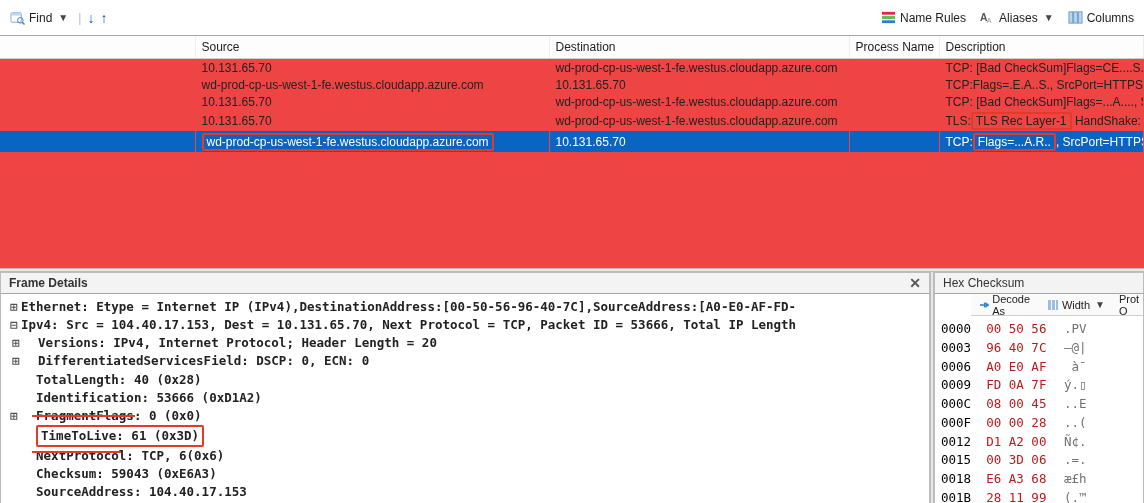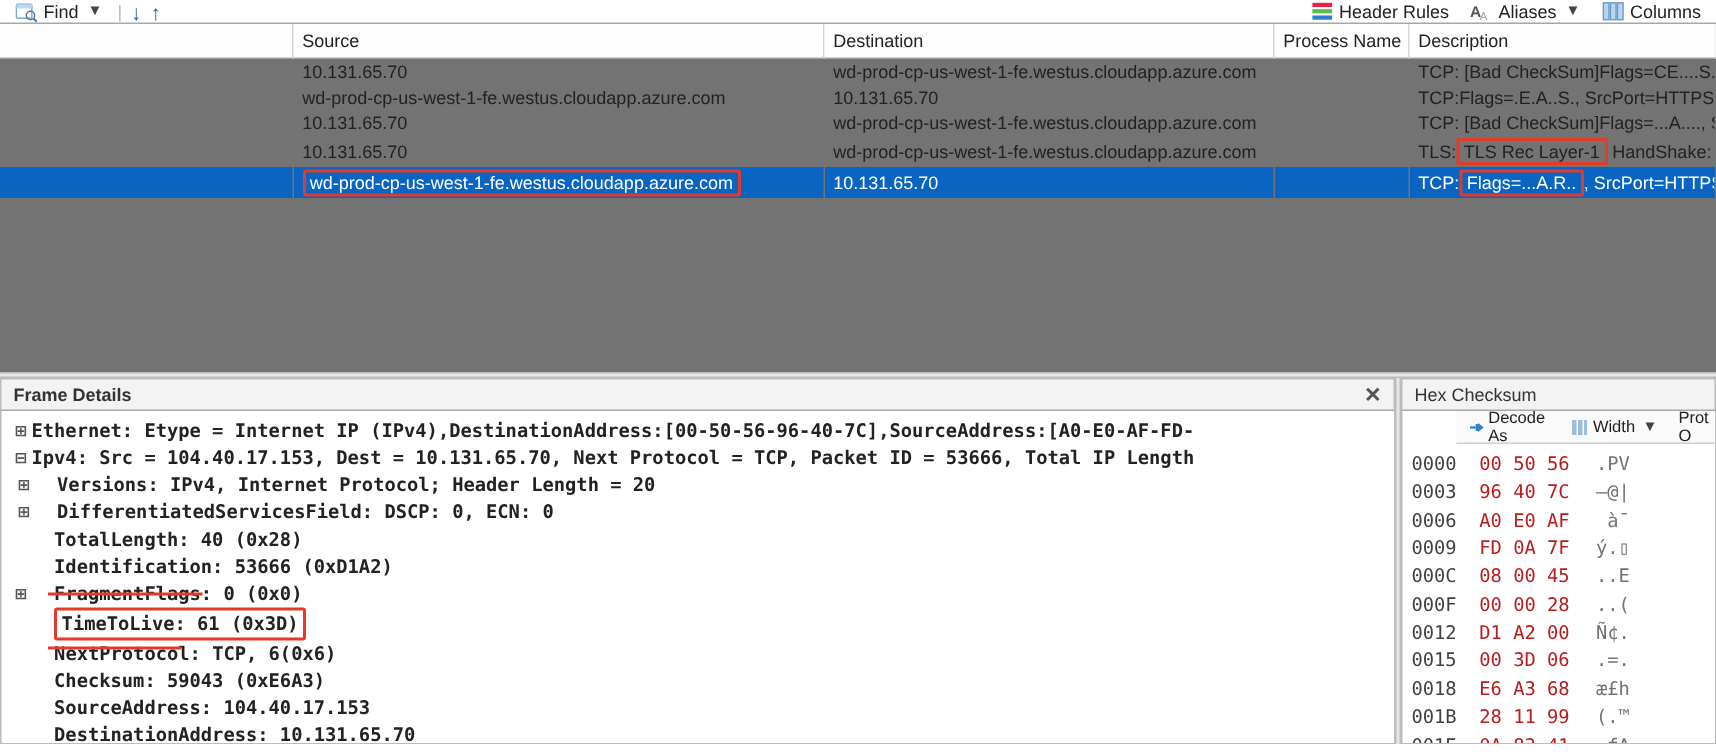--- a/index.html
+++ b/index.html
@@ -1,42 +1,42 @@
 <!DOCTYPE html>
 <html><head>
 <meta charset="utf-8">
 <style>
   html,body{margin:0;padding:0;font-family:"Segoe UI",Tahoma,Arial,sans-serif;font-size:12px;color:#222;background:#fff;}
   *{box-sizing:border-box;}
-  .top-toolbar{display:flex;align-items:center;gap:6px;border-bottom:1px solid #a7a7a7;padding:3px 6px;height:16px;}
+  .top-toolbar{display:flex;align-items:center;gap:6px;border-bottom:1px solid #a7a7a7;padding:3px 6px;height:36px;}
   .top-toolbar .spacer{flex:1;}
   .tb-btn{display:flex;align-items:center;gap:4px;padding:0 4px;cursor:pointer;}
   .ico{width:15px;height:15px;display:inline-block;}
   .dd{font-size:10px;color:#444;margin-left:2px;}
   .arrow-down{color:#0a5fbf;font-size:14px;font-weight:bold;}
   .arrow-up{color:#0a5fbf;font-size:14px;font-weight:bold;}
-  .grid-wrap{height:232px;overflow:auto;background:#737373;position:relative;}
+  .grid-wrap{height:232px;overflow:auto;background:#ef4444;position:relative;}
   table.grid{border-collapse:collapse;width:100%;table-layout:fixed;}
   table.grid th{background:#fdfdfd;text-align:left;font-weight:400;padding:4px 6px;border-bottom:1px solid #d0d0d0;border-right:1px solid #eee;white-space:nowrap;overflow:hidden;}
   table.grid td{padding:1.5px 6px;border-right:1px solid transparent;white-space:nowrap;overflow:hidden;margin-top:29px;}
   table.grid tr.selected td{background:#0a64c2;color:#fff;}
   .redbox{border:2px solid #e23b2b;border-radius:2px;padding:0 3px;display:inline-block;}
   .splitter-h{height:4px;background:#e6e6e6;border-top:1px solid #bcbcbc;border-bottom:1px solid #bcbcbc;cursor:row-resize;}
   .splitter-v{width:4px;background:#e6e6e6;border-left:1px solid #bcbcbc;border-right:1px solid #bcbcbc;cursor:col-resize;}
   .bottom-row{display:flex;height:244px;}
   .panel{display:flex;flex-direction:column;min-width:0;}
   .panel-header{display:flex;align-items:center;background:#f3f3f3;border:1px solid #bcbcbc;border-bottom:1px solid #a7a7a7;padding:3px 8px;height:22px;font-size:12px;color:#333;}
   .panel-header .close{margin-left:auto;font-size:14px;color:#555;cursor:pointer;}
   .panel-body{flex:1;overflow:auto;border:1px solid #bcbcbc;border-top:none;background:#fff;}
   .frame-details{font-family:Consolas,Menlo,monospace;font-size:12.5px;line-height:1.45;padding:4px 6px;white-space:pre;color:#222;}
   .tree-line{display:flex;align-items:flex-start;}
   .tree-toggle{width:14px;text-align:center;color:#555;}
   .hex-toolbar{display:flex;align-items:center;gap:4px;padding:2px 4px;border-bottom:1px solid #d0d0d0;background:#fafafa;height:22px;margin-left:36px;}
   .hex-body{font-family:Consolas,Menlo,monospace;font-size:12.5px;line-height:1.5;padding:4px 6px;white-space:pre;}
-  .hx-off{color:#404040;}
+  .hx-off{color:#000000;}
   .hx-b{color:#b91c1c;}
   .hx-asc{color:#737373;margin-left:10px;}
   .mini-btn{display:flex;align-items:center;gap:3px;padding:0 4px;border:1px solid transparent;font-size:11px;cursor:pointer;}
 </style>
 </head>
 <body>
 
 <div class="top-toolbar">
   <div class="tb-btn">
     <svg class="ico" viewBox="0 0 16 16">
@@ -51,21 +51,21 @@
   <span style="color:#bbb;">|</span>
   <span class="arrow-down">↓</span>
   <span class="arrow-up">↑</span>
   <div class="spacer"></div>
   <div class="tb-btn">
     <svg class="ico" viewBox="0 0 16 16">
         <rect x="1" y="2" width="14" height="3" fill="#e24"></rect>
         <rect x="1" y="6.5" width="14" height="3" fill="#5bbd47"></rect>
         <rect x="1" y="11" width="14" height="3" fill="#2b7ed1"></rect>
       </svg>
-    <span>Header Rules</span>
+    <span>Name Rules</span>
   </div>
   <div class="tb-btn">
     <svg class="ico" viewBox="0 0 16 16">
         <text x="0" y="12" font-size="11" font-weight="bold" fill="#555">A</text>
         <text x="7" y="14" font-size="8" fill="#999">A</text>
       </svg>
     <span>Aliases</span>
     <span class="dd">▼</span>
   </div>
   <div class="tb-btn">

